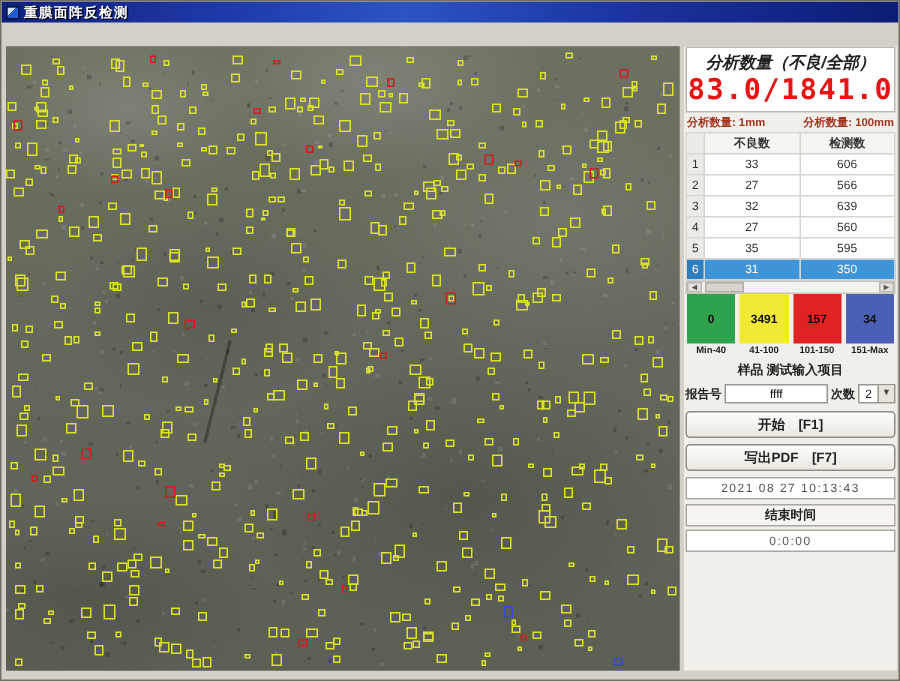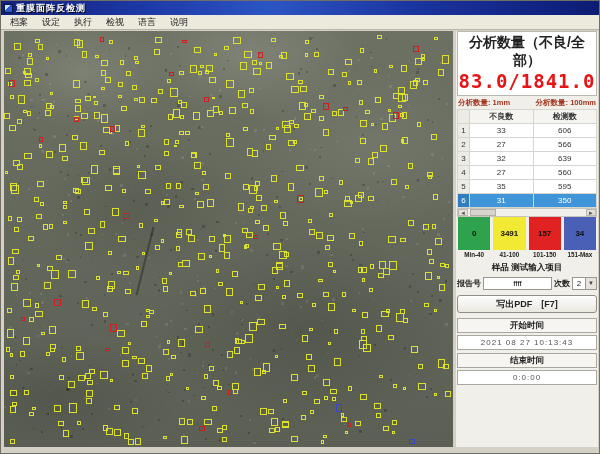--- a/index.html
+++ b/index.html
@@ -29,21 +29,21 @@
       linear-gradient(180deg,#6d7163,#63675b 55%,#5b5f54); }
   .scratch { position:absolute; background:rgba(10,12,8,.35); }
   .scratch.s1 { left:140px; top:195px; width:2px; height:70px; transform:rotate(14deg); }
   .marker { position:absolute; }
 
   
   .panel { position:absolute; left:455px; top:30px; width:142px; height:416px; background:#f1efe9;
     display:flex; flex-direction:column; font-size:9px; color:#222; padding:0 1px; }
 
   .analysis-box { border:1px solid #b9b7af; background:#fff; padding:2px 0 3px; text-align:center; }
-  .analysis-title { font-size:14px; font-weight:bold; }
+  .analysis-title { font-size:11px; font-weight:bold;font-style:italic; }
   .analysis-value { font-family:"DejaVu Sans Mono", monospace; font-size:19px; font-weight:bold; color:#e61414; letter-spacing:1px; }
 
   .diam-line { display:flex; justify-content:space-between; padding:2px 1px 1px; font-size:7.5px; font-weight:bold; color:#a33420; }
 
   table.stats { width:100%; border-collapse:collapse; background:#fff; font-size:8px; table-layout:fixed; }
   table.stats th, table.stats td { border:1px solid #d7d5cf; height:14px; text-align:center; font-weight:normal; color:#333; }
   table.stats th { background:#f5f4f0; font-weight:bold; }
   table.stats .idx { width:12px; background:#edebe5; }
   table.stats tr.selected td { background:#3f95d8; color:#fff; }
   table.stats tr.selected td.idx { background:#2f7fc0; }
@@ -82,28 +82,20 @@
 </head>
 <body>
 
 <div class="window">
 
   <div class="titlebar">
     <span class="app-icon"></span>
     <span class="title">重膜面阵反检测</span>
   </div>
 
-  <div class="menubar" id="menu-bar">
-      <div class="menu-item">档案</div>
-      <div class="menu-item">设定</div>
-      <div class="menu-item">执行</div>
-      <div class="menu-item">检视</div>
-      <div class="menu-item">语言</div>
-      <div class="menu-item">说明</div>
-    </div>
 
   <div class="image-area" id="image-area">
     <div class="scratch s1"></div>
 
   <div class="marker" style="left: 84.7px; top: 334.4px; width: 1.4px; height: 1.4px; background: rgba(0, 0, 0, 0.2);"></div>
       <div class="marker" style="left: 169.6px; top: 217px; width: 1.9px; height: 1.9px; background: rgba(0, 0, 0, 0.2);"></div>
       <div class="marker" style="left: 241.9px; top: 272.1px; width: 2.1px; height: 1.8px; background: rgba(0, 0, 0, 0.2);"></div>
       <div class="marker" style="left: 175.9px; top: 83.4px; width: 1.9px; height: 2.1px; background: rgba(0, 0, 0, 0.2);"></div>
       <div class="marker" style="left: 412.8px; top: 259.9px; width: 2.1px; height: 1.8px; background: rgba(0, 0, 0, 0.2);"></div>
       <div class="marker" style="left: 93.1px; top: 186.5px; width: 1.4px; height: 1.3px; background: rgba(0, 0, 0, 0.2);"></div>
@@ -1208,22 +1200,22 @@
     <div class="sample-row">
       <span class="lbl">报告号</span>
       <input type="text" value="ffff" style="">
       <span class="lbl">次数</span>
       <div class="dropdown">
         <span class="val">2</span>
         <span class="dd-btn">▼</span>
       </div>
     </div>
 
+    <div class="big-btn">开始　[F1]</div>
     <div class="big-btn">写出PDF　[F7]</div>
 
-    <div class="time-label">开始时间</div>
     <div class="time-value">2021 08 27 10:13:43</div>
     <div class="time-label">结束时间</div>
     <div class="time-value">0:0:00</div>
 
 
   </div>
 </div>
 
 </body></html>

